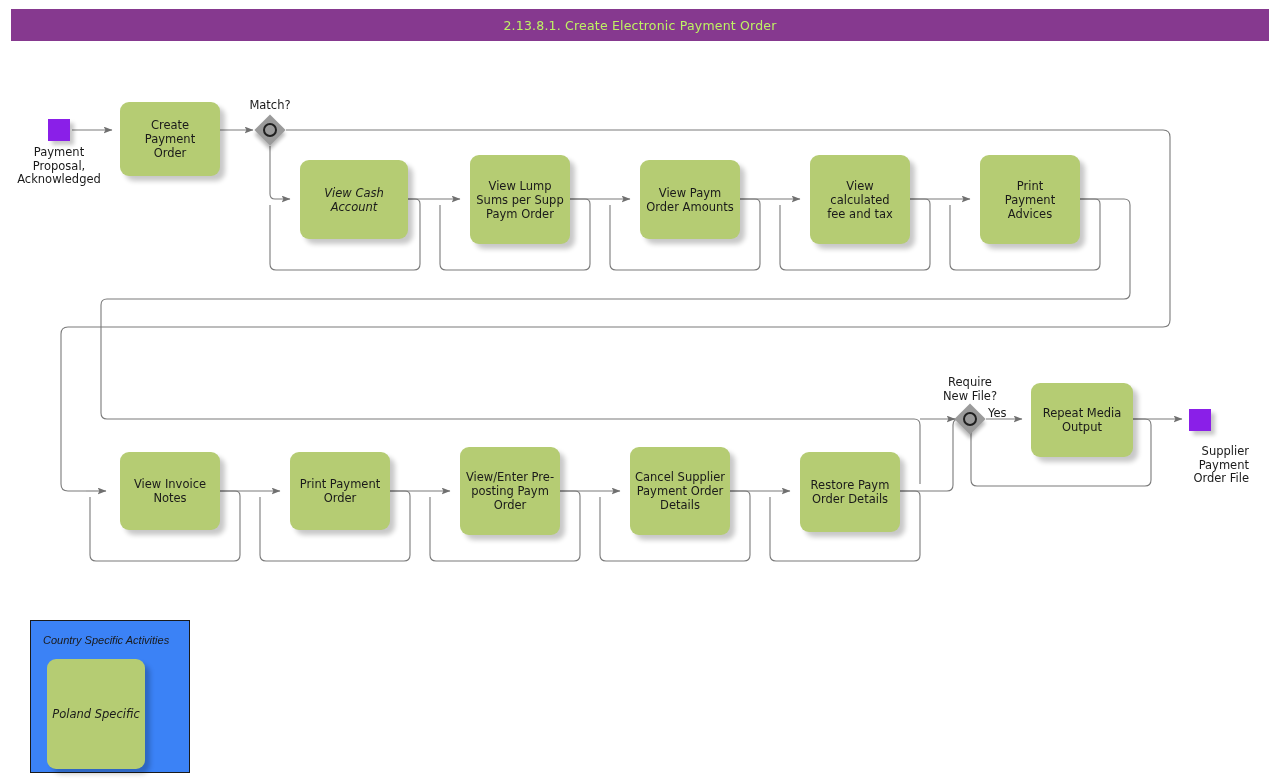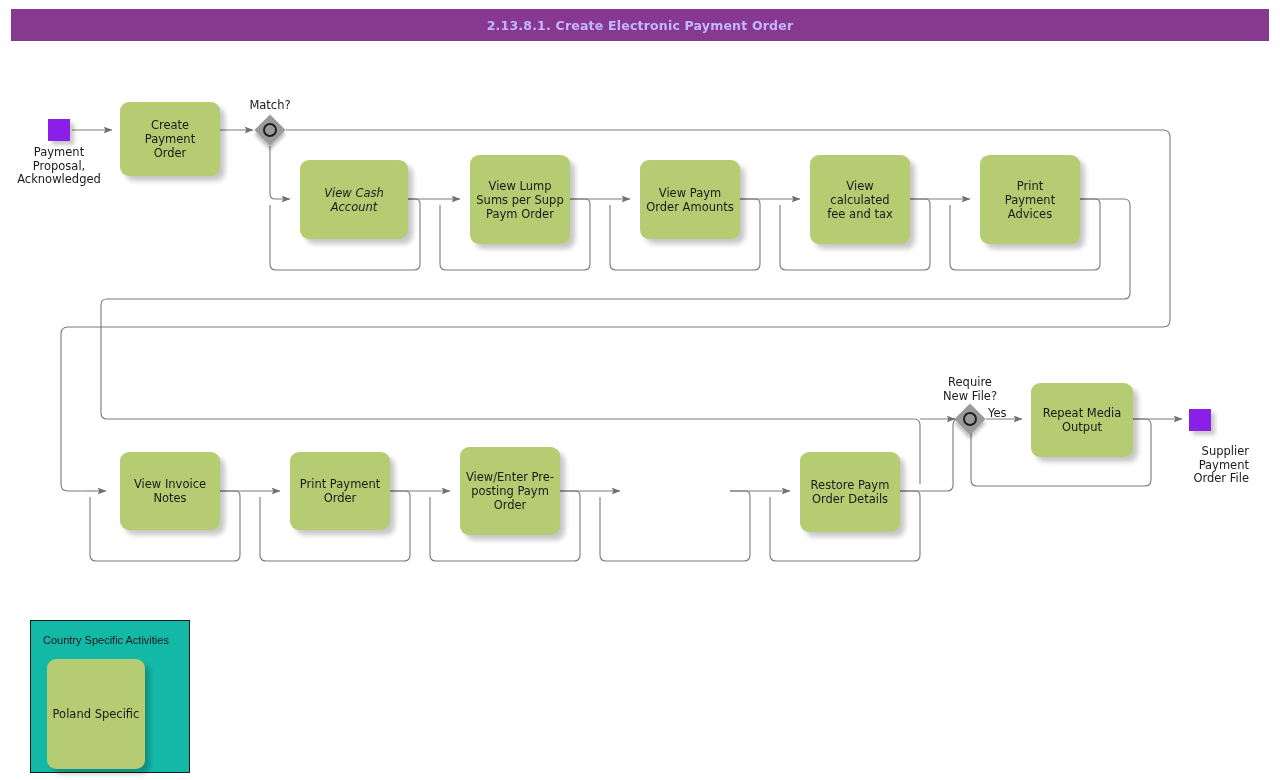--- a/index.html
+++ b/index.html
@@ -16,23 +16,23 @@
     overflow: hidden;
   }
   
   #title-bar {
     position: absolute;
     left: 11px;
     top: 9px;
     width: 1258px;
     height: 32px;
     background: #86398f;
-    color: #c4b5fd;
+    color: #bef264;
     font-size: 12.5px;
-    font-weight: bold;
+    font-weight: normal;
     display: flex;
     align-items: center;
     justify-content: center;
     letter-spacing: 0.2px;
   }
   
   #edges {
     position: absolute;
     left: 0; top: 0;
     width: 1280px; height: 780px;
@@ -111,22 +111,23 @@
     font-family: "DejaVu Sans", sans-serif;
   }
   
   #legend {
     position: absolute;
     left: 30px;
     top: 620px;
     width: 160px;
     height: 153px;
     border: 1.2px solid #1a1a1a;
-    background: #14b8a6;
+    background: #3b82f6;
     box-sizing: border-box;
+    font-style: italic;
   }
   #legend-title {
     position: absolute;
     left: 12px;
     top: 13px;
     font-size: 11px;
     color: #1a1a1a;
     font-family: "Liberation Sans", sans-serif;
   }
 </style>
@@ -217,20 +218,23 @@
 Payment
 Advices</div>
 
   <div class="task" style="left:120px; top:452px; width:100px; height:78px;">View Invoice
 Notes</div>
   <div class="task" style="left:290px; top:452px; width:100px; height:78px;">Print Payment
 Order</div>
   <div class="task" style="left:460px; top:447px; width:100px; height:88px;">View/Enter Pre-
 posting Paym
 Order</div>
+  <div class="task" style="left:630px; top:447px; width:100px; height:88px;">Cancel Supplier
+Payment Order
+Details</div>
   <div class="task" style="left:800px; top:452px; width:100px; height:80px;">Restore Paym
 Order Details</div>
 
   <div class="gateway" style="left:955px; top:404px;">
     <div class="diamond"></div>
     <div class="ring"></div>
   </div>
   <div class="gateway-label" style="left:925px; top:376px; width:90px;">Require
 New File?</div>
   <div class="edge-label" style="left:988px; top:406px;">Yes</div>

